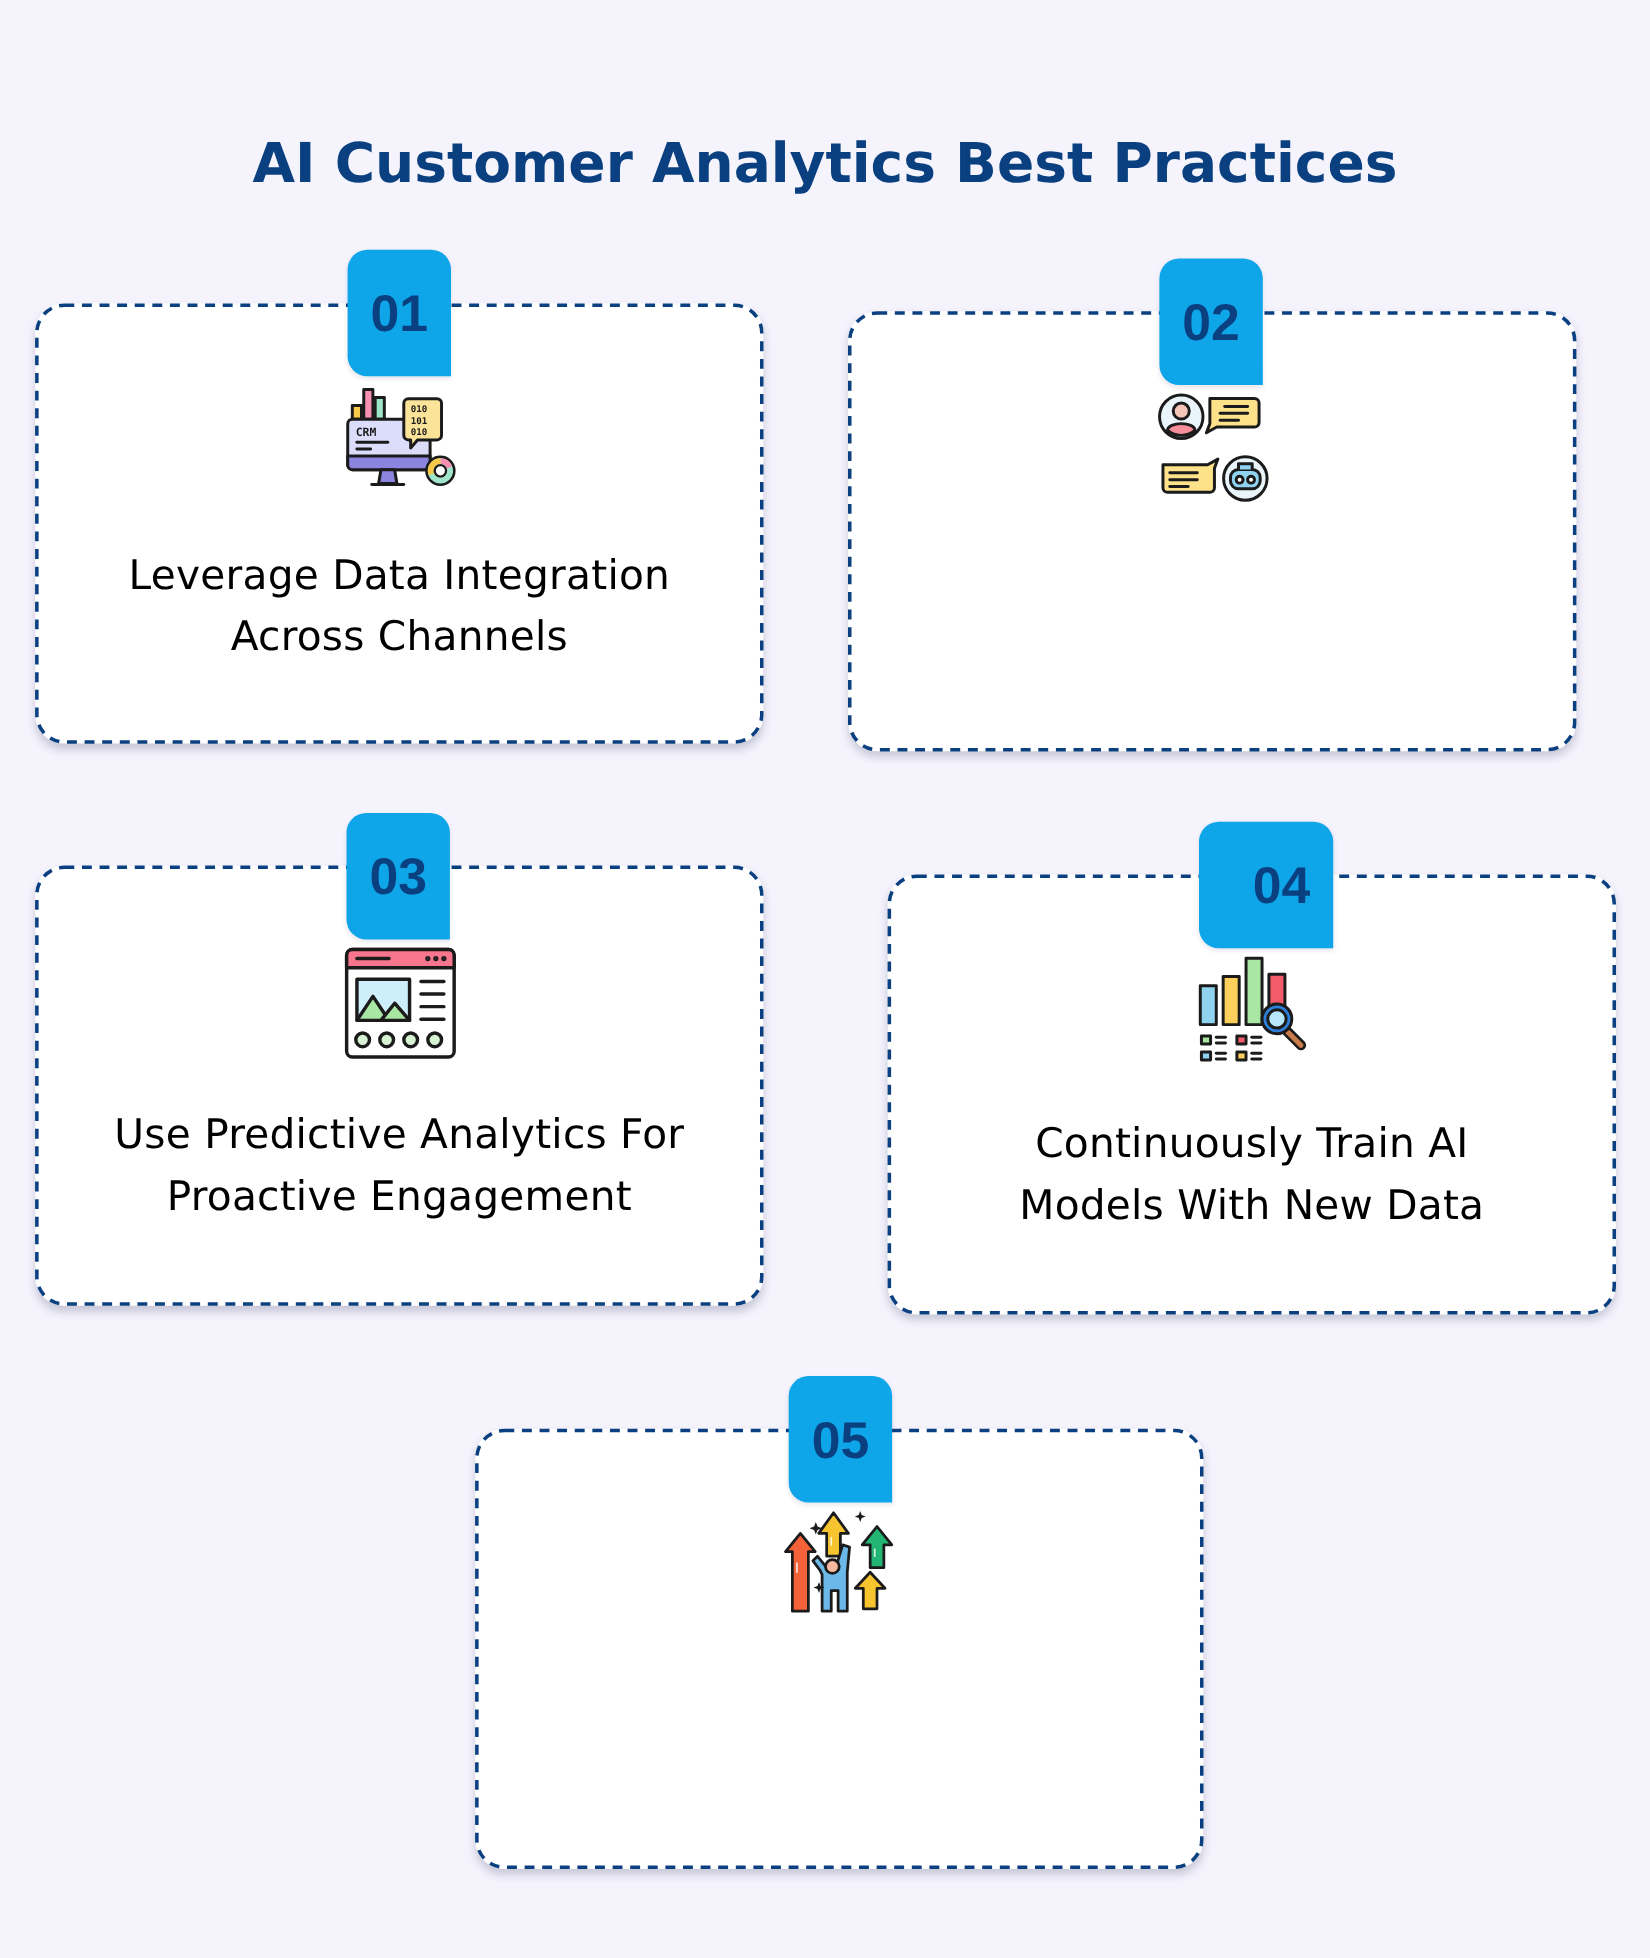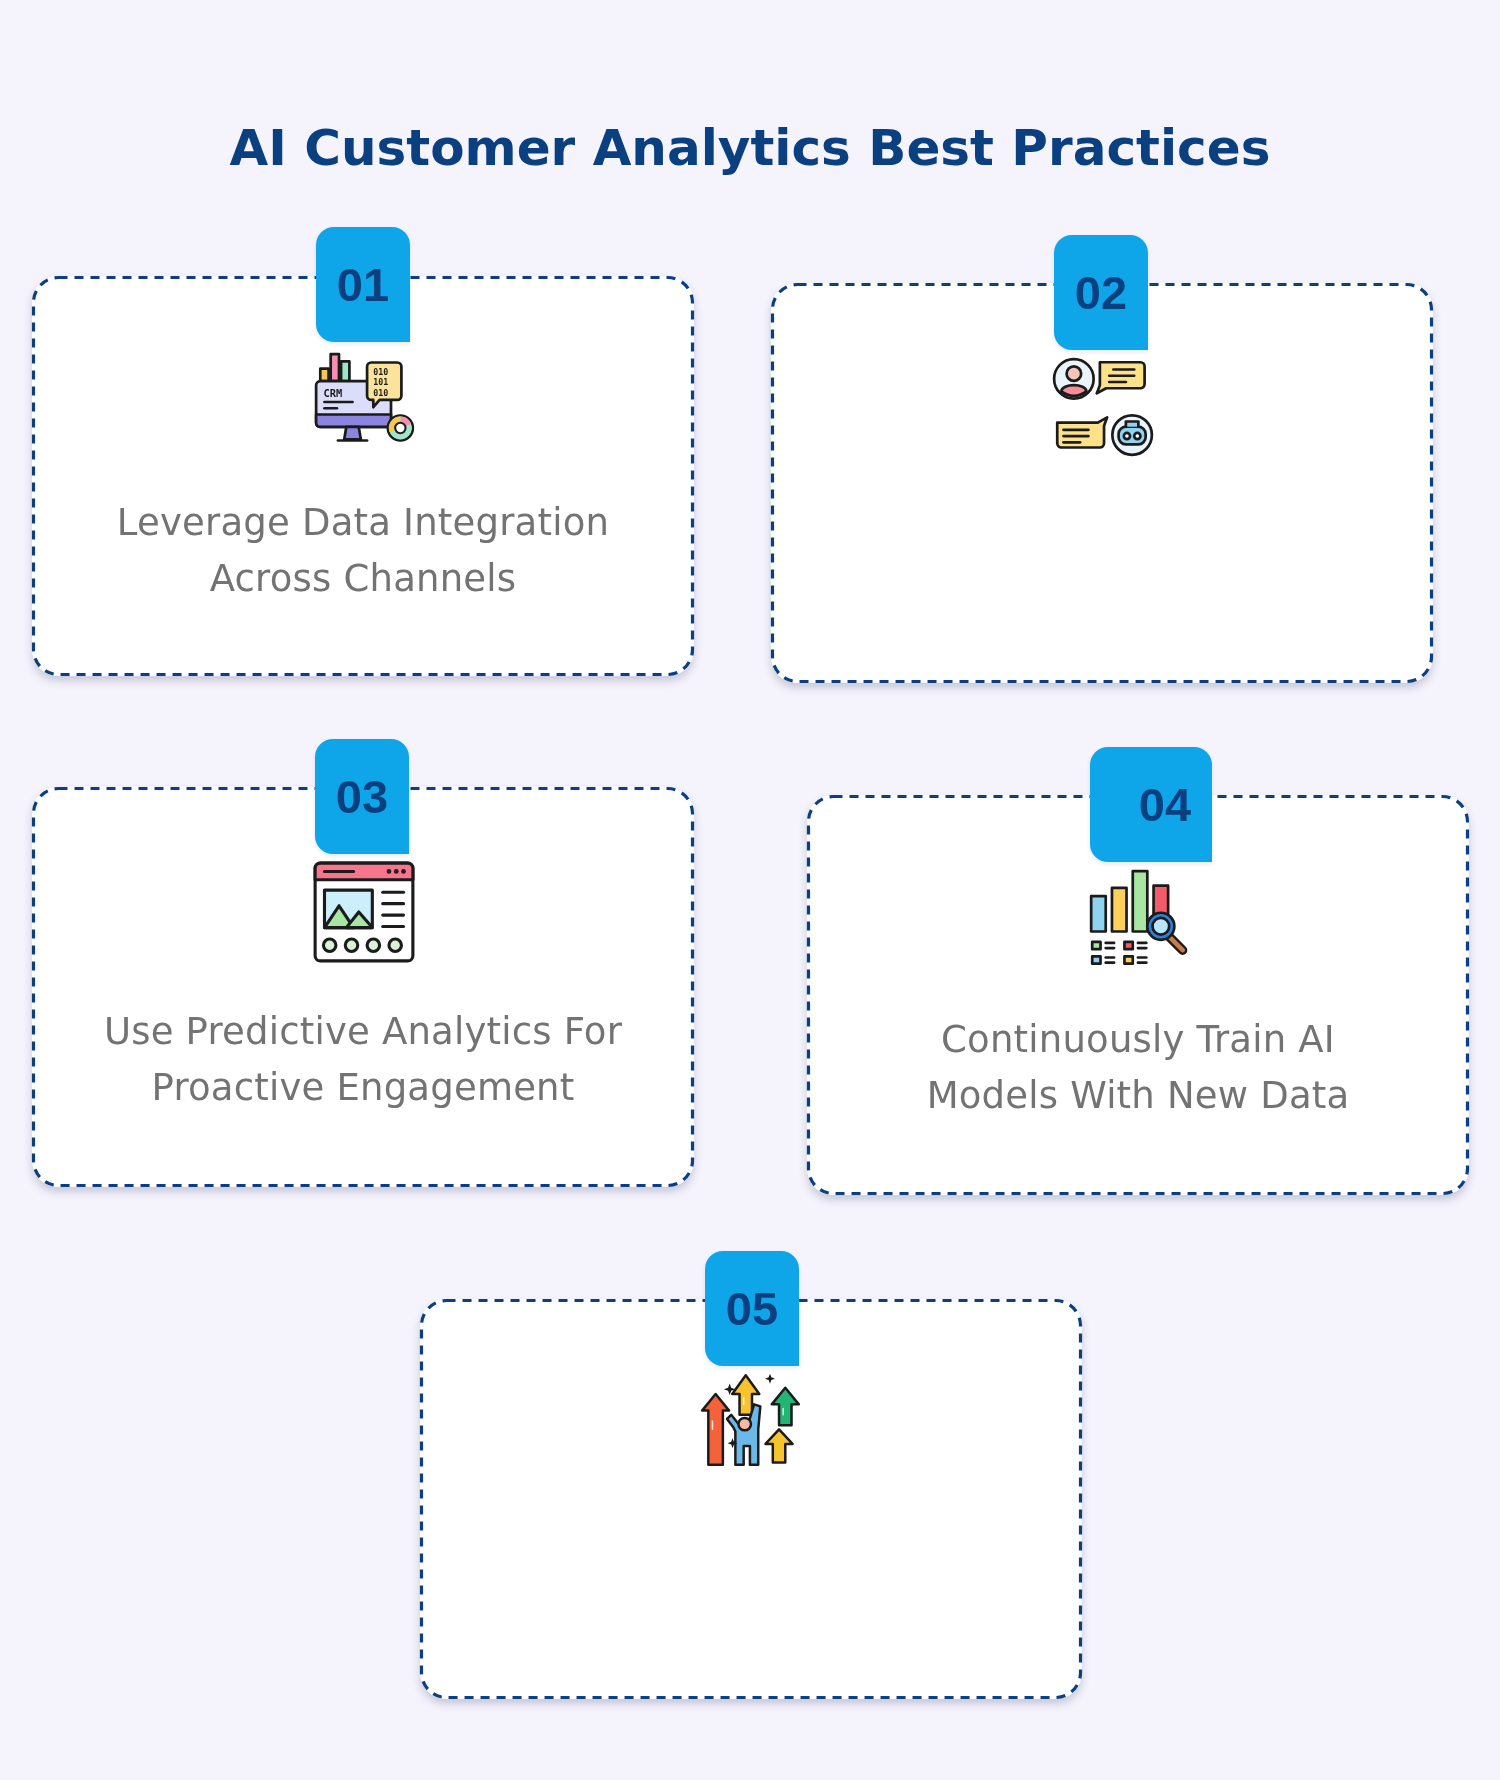--- a/index.html
+++ b/index.html
@@ -72,21 +72,21 @@
     left: 279px;
   }
   .card-text {
     position: absolute;
     left: 20px;
     right: 20px;
     text-align: center;
     font-family: "DejaVu Sans", sans-serif;
     font-size: 37px;
     line-height: 56px;
-    color: #737373;
+    color: #000000;
     letter-spacing: 0.2px;
   }
   .card-text span {
     display: block;
     white-space: nowrap;
   }
 </style>
 </head>
 <body>
 
@@ -217,21 +217,21 @@
       <line x1="49" y1="87" x2="57" y2="87"></line>
       <line x1="49" y1="92" x2="57" y2="92"></line>
     </g>
   </svg>
   <div class="card-text" style="top:217px;">
     <span>Continuously Train AI</span>
     <span>Models With New Data</span>
   </div>
 </div>
 
-<div class="card" style="left:420px; top:1299px;">
+<div class="card" style="left:432px; top:1299px;">
   <div class="card-bg"></div>
   <svg class="card-border" viewBox="0 0 662 400" preserveAspectRatio="none">
     <rect x="1.5" y="1.5" width="659" height="397" rx="25" ry="25" fill="none" stroke="#0b4080" stroke-width="3.2" stroke-dasharray="9 7"></rect>
   </svg>
   <div class="badge" style="top:-48px; left:285px;">05</div>
   <svg class="icon" viewBox="0 0 100 100" style="top:70px; left:280px;">
     <g stroke="#1b1b1b" stroke-width="2.4" stroke-linejoin="round" stroke-linecap="round">
       <path d="M8 92 V40 H2 L15 24 L28 40 H22 V92 Z" fill="#f4623a"></path>
       <path d="M38 44 V24 H31 L44 6 L57 24 H50 V44 Z" fill="#f7c32e"></path>
       <path d="M76 54 V34 H69 L82 18 L95 34 H88 V54 Z" fill="#22b573"></path>

